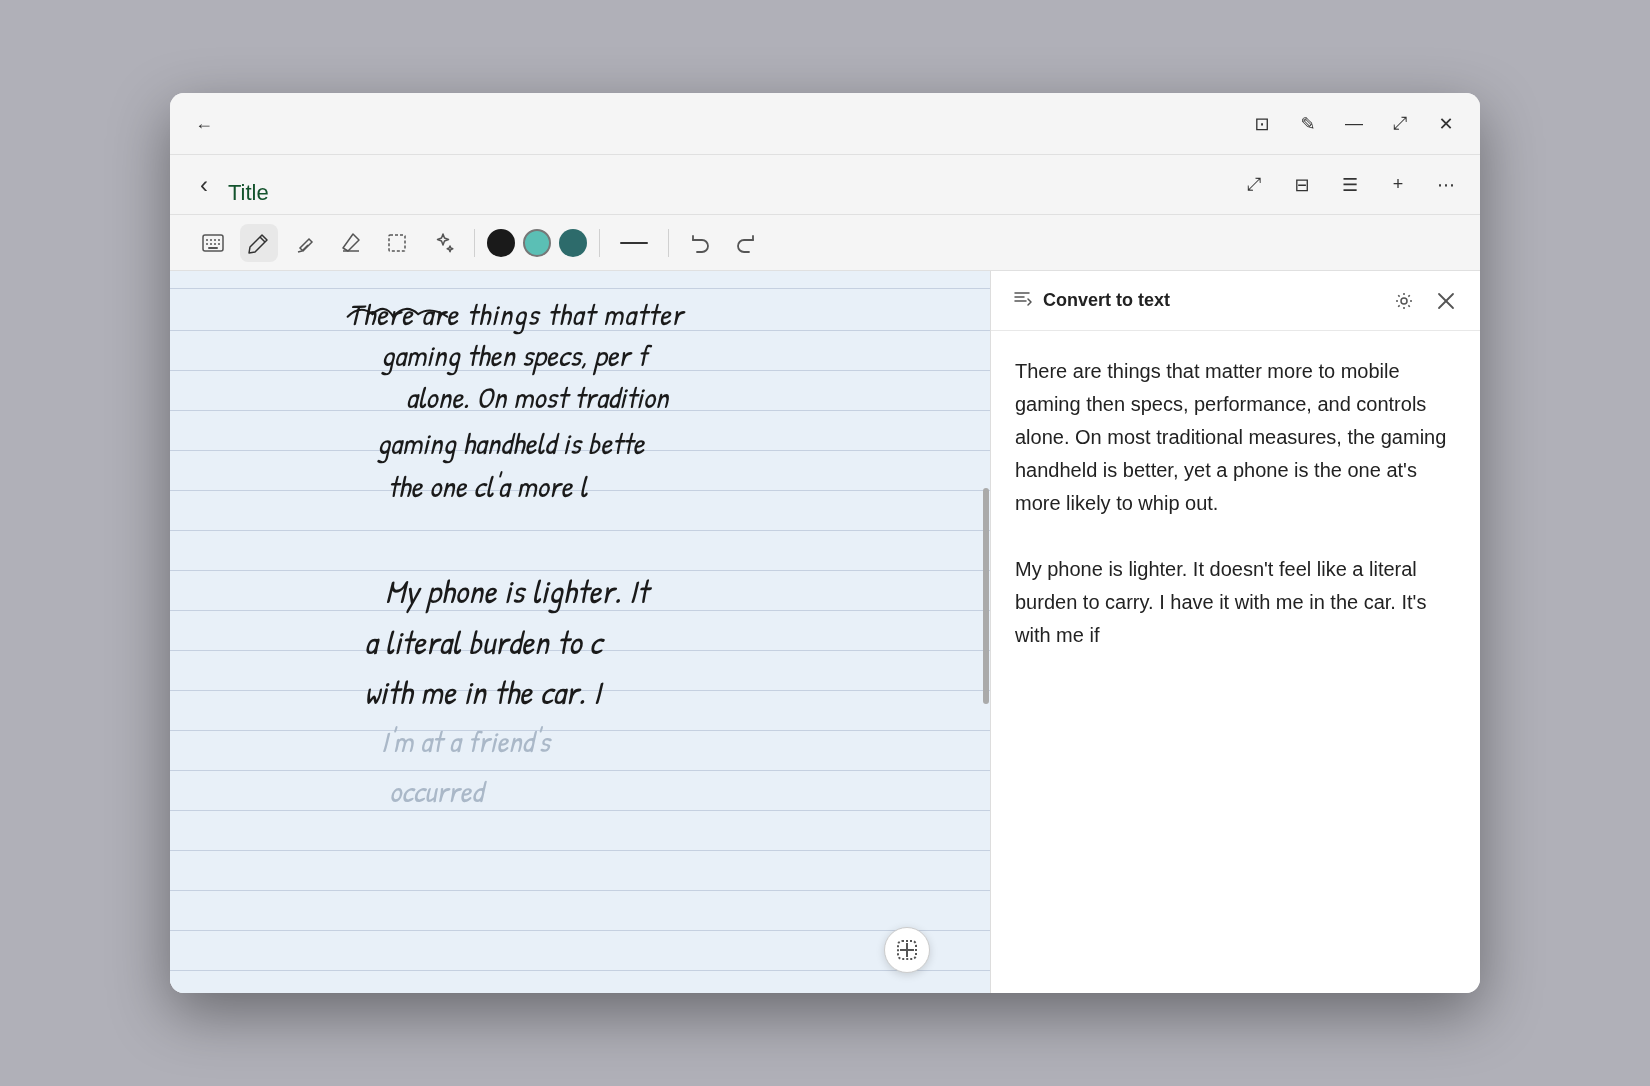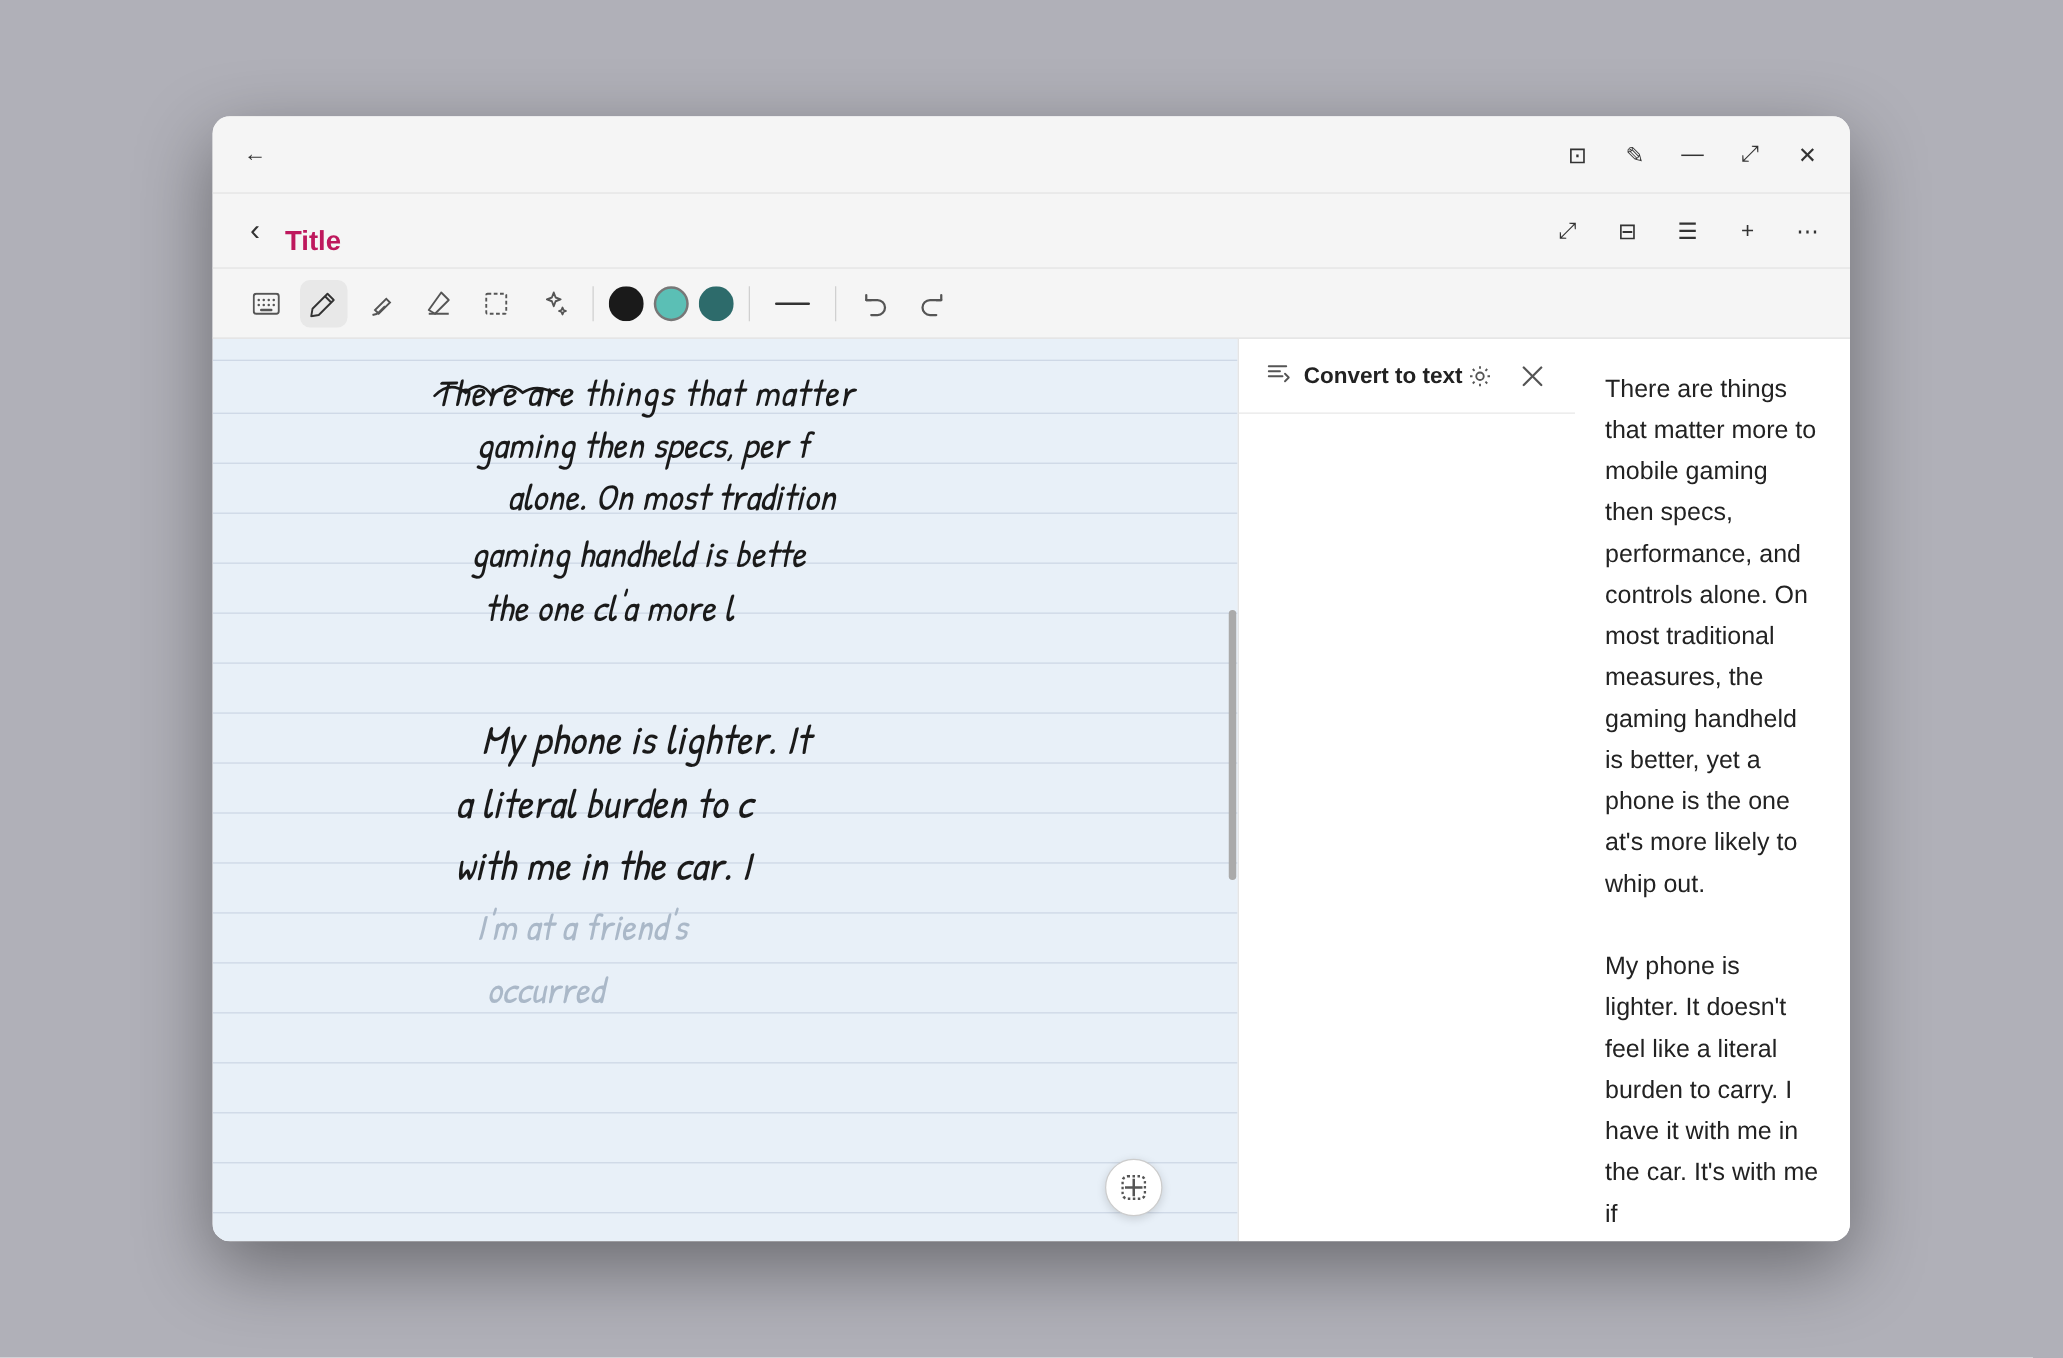--- a/index.html
+++ b/index.html
@@ -66,22 +66,22 @@
       border-bottom: 1px solid #e0e0e0;
       flex-shrink: 0;
     }
     .nav-left {
       display: flex;
       align-items: center;
       gap: 10px;
     }
     .nav-title {
       font-size: 22px;
-      font-weight: 700;
-      color: #be185d;
+      font-weight: 400;
+      color: #14532d;
       margin-top: 16px;
     }
     .nav-right {
       margin-left: auto;
       display: flex;
       align-items: center;
       gap: 20px;
     }
     
     .tool-bar {
@@ -167,21 +167,21 @@
         #c5d0e0 40px
       );
       background-position: 0 20px;
     }
     
     .convert-panel {
       width: 490px;
       background: #fff;
       border-left: 1px solid #ddd;
       display: flex;
-      flex-direction: row;
+      flex-direction: column;
       flex-shrink: 0;
     }
     .convert-header {
       height: 60px;
       display: flex;
       align-items: center;
       padding: 0 20px;
       border-bottom: 1px solid #e8e8e8;
     }
     .convert-title-icon {

